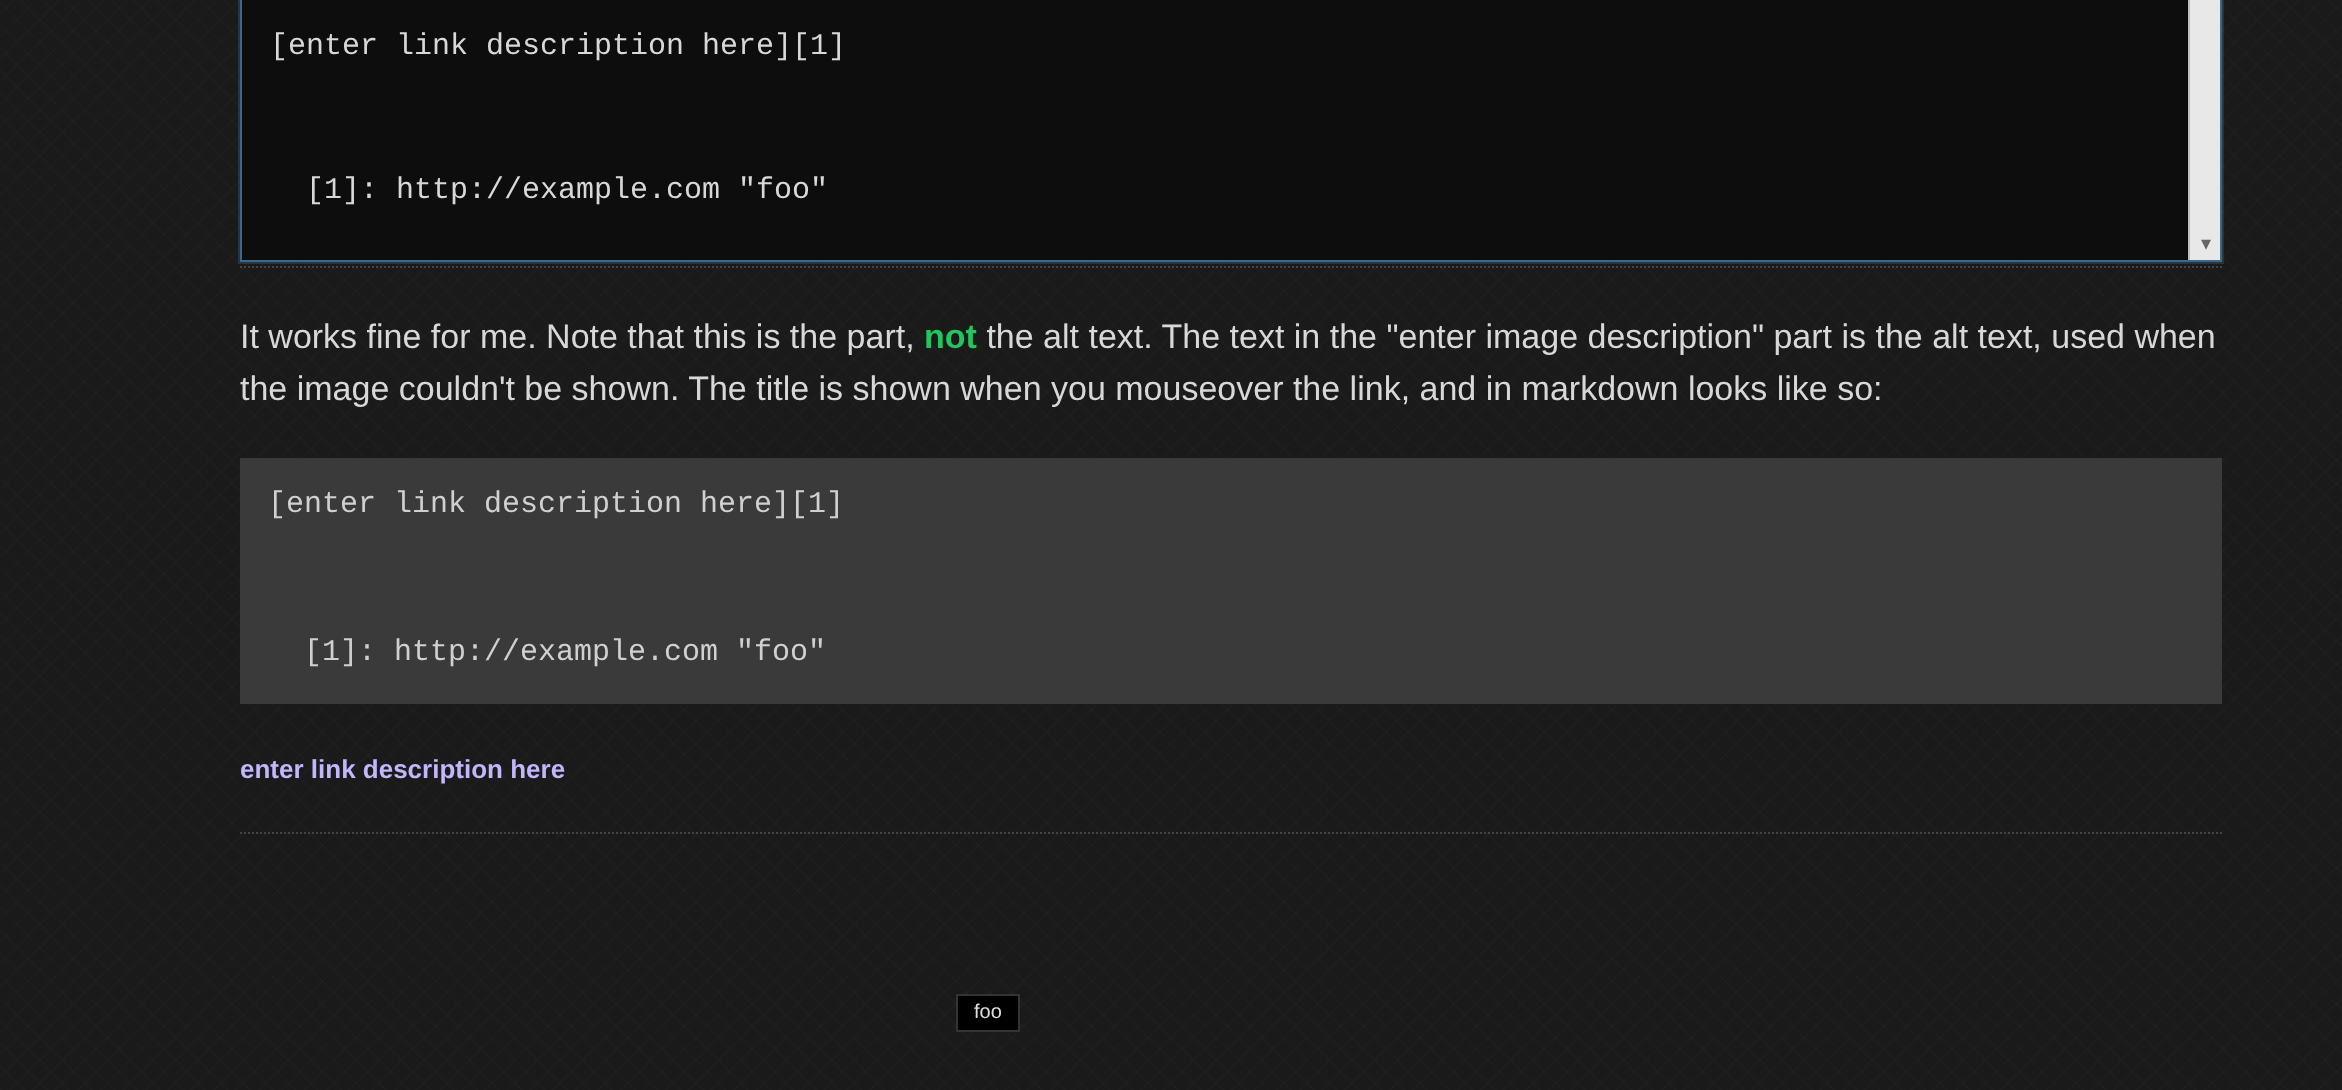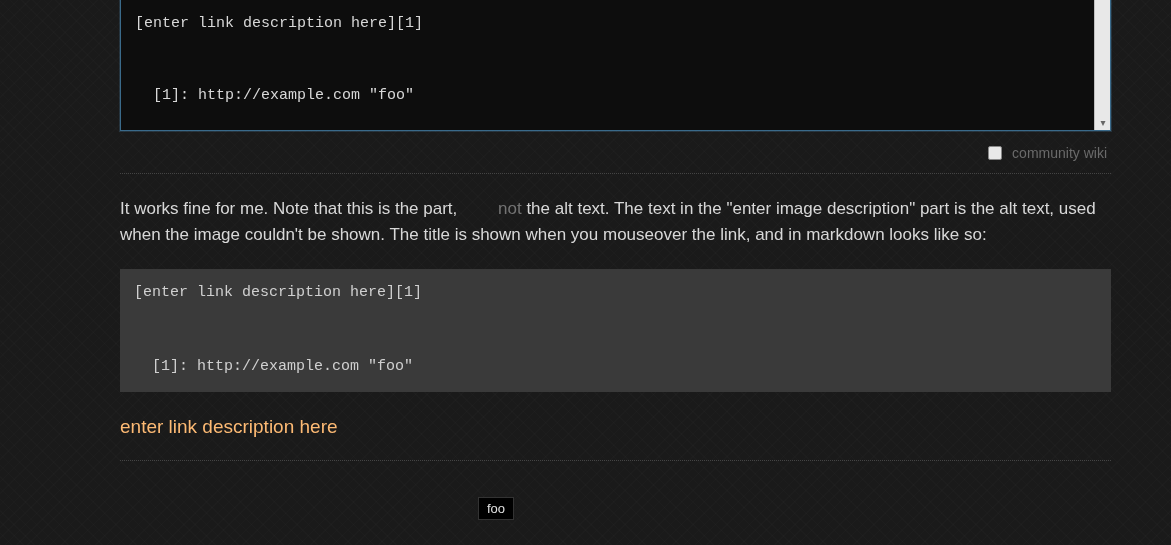--- a/index.html
+++ b/index.html
@@ -89,46 +89,45 @@
       border-top: 1px dotted #444;
       margin-top: 22px;
     }
     .answer-text {
       color: #d8d8d8;
       font-size: 17px;
       line-height: 1.55;
       margin-bottom: 20px;
     }
     .answer-text strong {
-      font-weight: 400;
-      color: #737373;
-      margin-left: 36px;
+      font-weight: 700;
+      color: #22c55e;
     }
     .code-block {
       background: #3a3a3a;
       color: #d0d0d0;
       font-family: "Courier New", Consolas, monospace;
       font-size: 15px;
       line-height: 1.65;
       padding: 12px 14px;
       white-space: pre;
       margin-bottom: 24px;
     }
     .link-preview {
-      color: #fdba74;
-      font-size: 19px;
-      font-weight: 400;
+      color: #c4b5fd;
+      font-size: 13px;
+      font-weight: 700;
       display: inline-block;
       cursor: pointer;
     }
     .tooltip {
       position: absolute;
       background: #000;
       color: #e0e0e0;
-      font-size: 13px;
+      font-size: 10px;
       padding: 3px 8px;
       border: 1px solid #333;
       left: 478px;
       top: 497px;
     }
   </style>
 </head>
 <body>
 
 <div class="container">
@@ -136,24 +135,20 @@
   <div class="editor-wrap">
     <div class="editor">[enter link description here][1]
 
 
   [1]: http://example.com "foo"</div>
     <div class="scrollbar-track">
       <div class="scrollbar-arrow">▾</div>
     </div>
   </div>
 
-  <div class="wiki-row">
-    <div class="checkbox"></div>
-    <span class="wiki-label">community wiki</span>
-  </div>
 
   <hr class="dotted-hr">
 
   <p class="answer-text">
     <span>It works fine for me. Note that this is the part, </span><strong>not</strong><span> the alt text. The text in the "enter image description" part is the alt text, used when the image couldn't be shown. The title is shown when you mouseover the link, and in markdown looks like so:</span>
   </p>
 
   <div class="code-block">[enter link description here][1]
 
 

